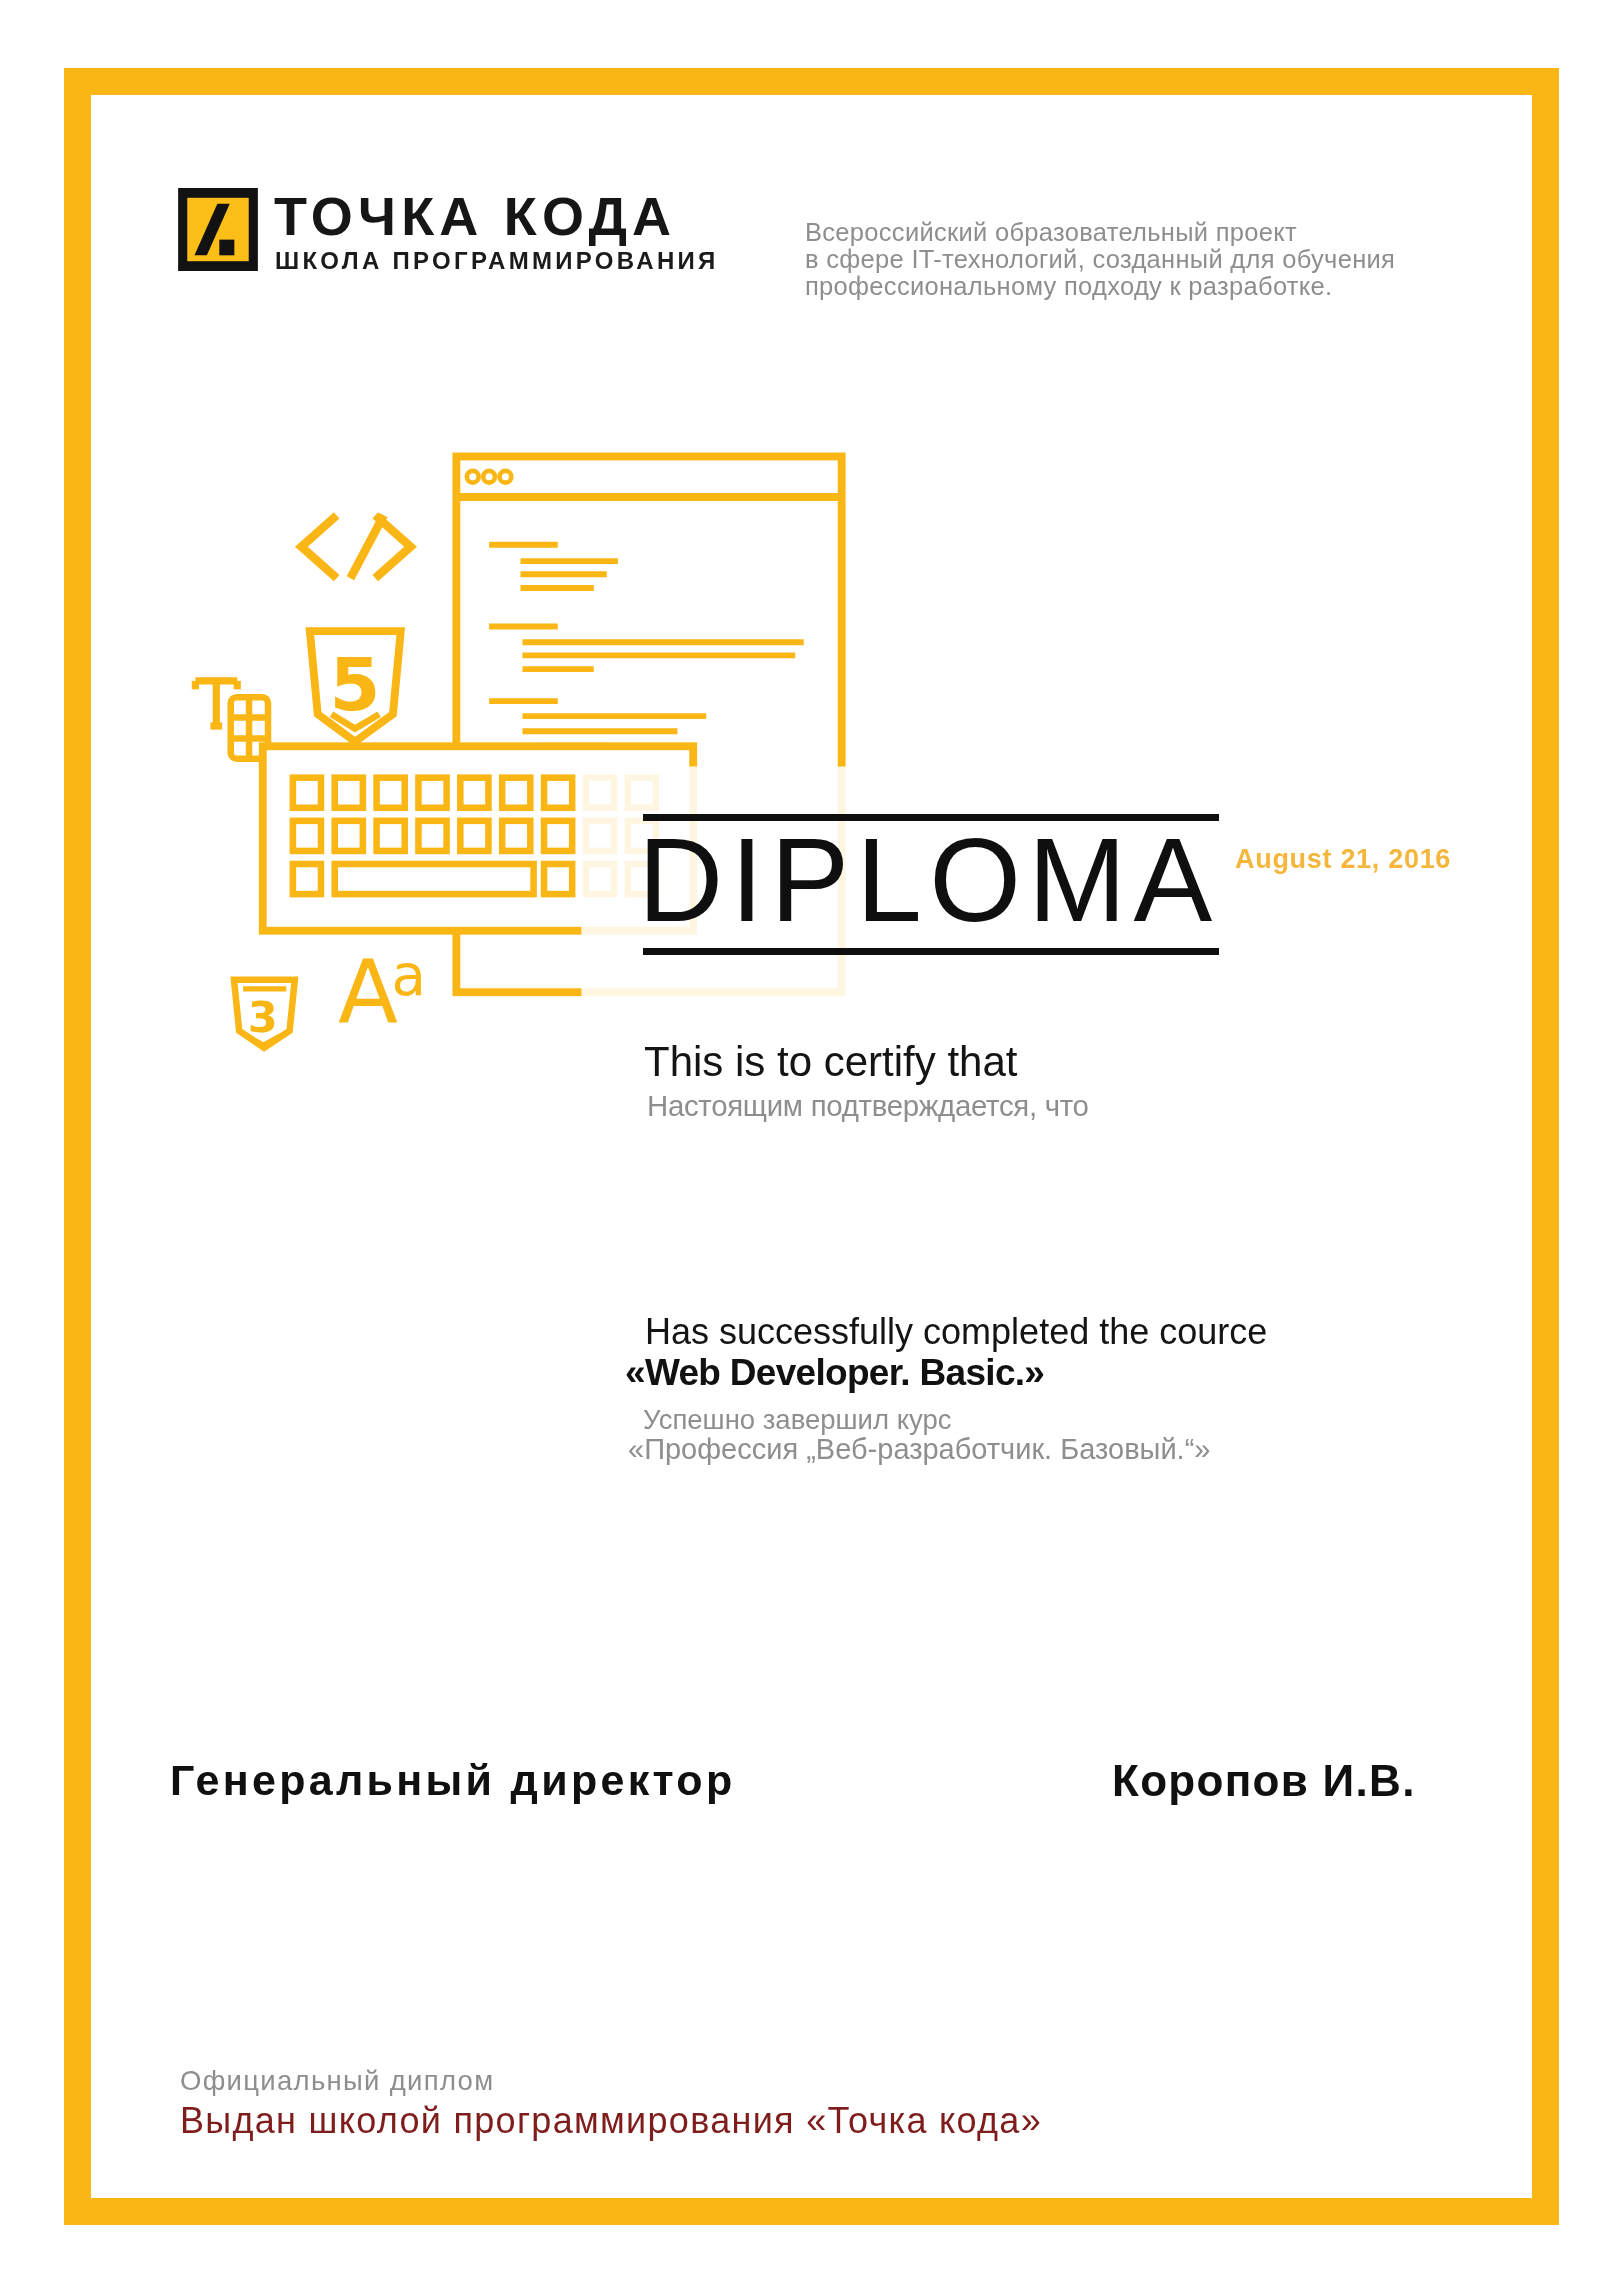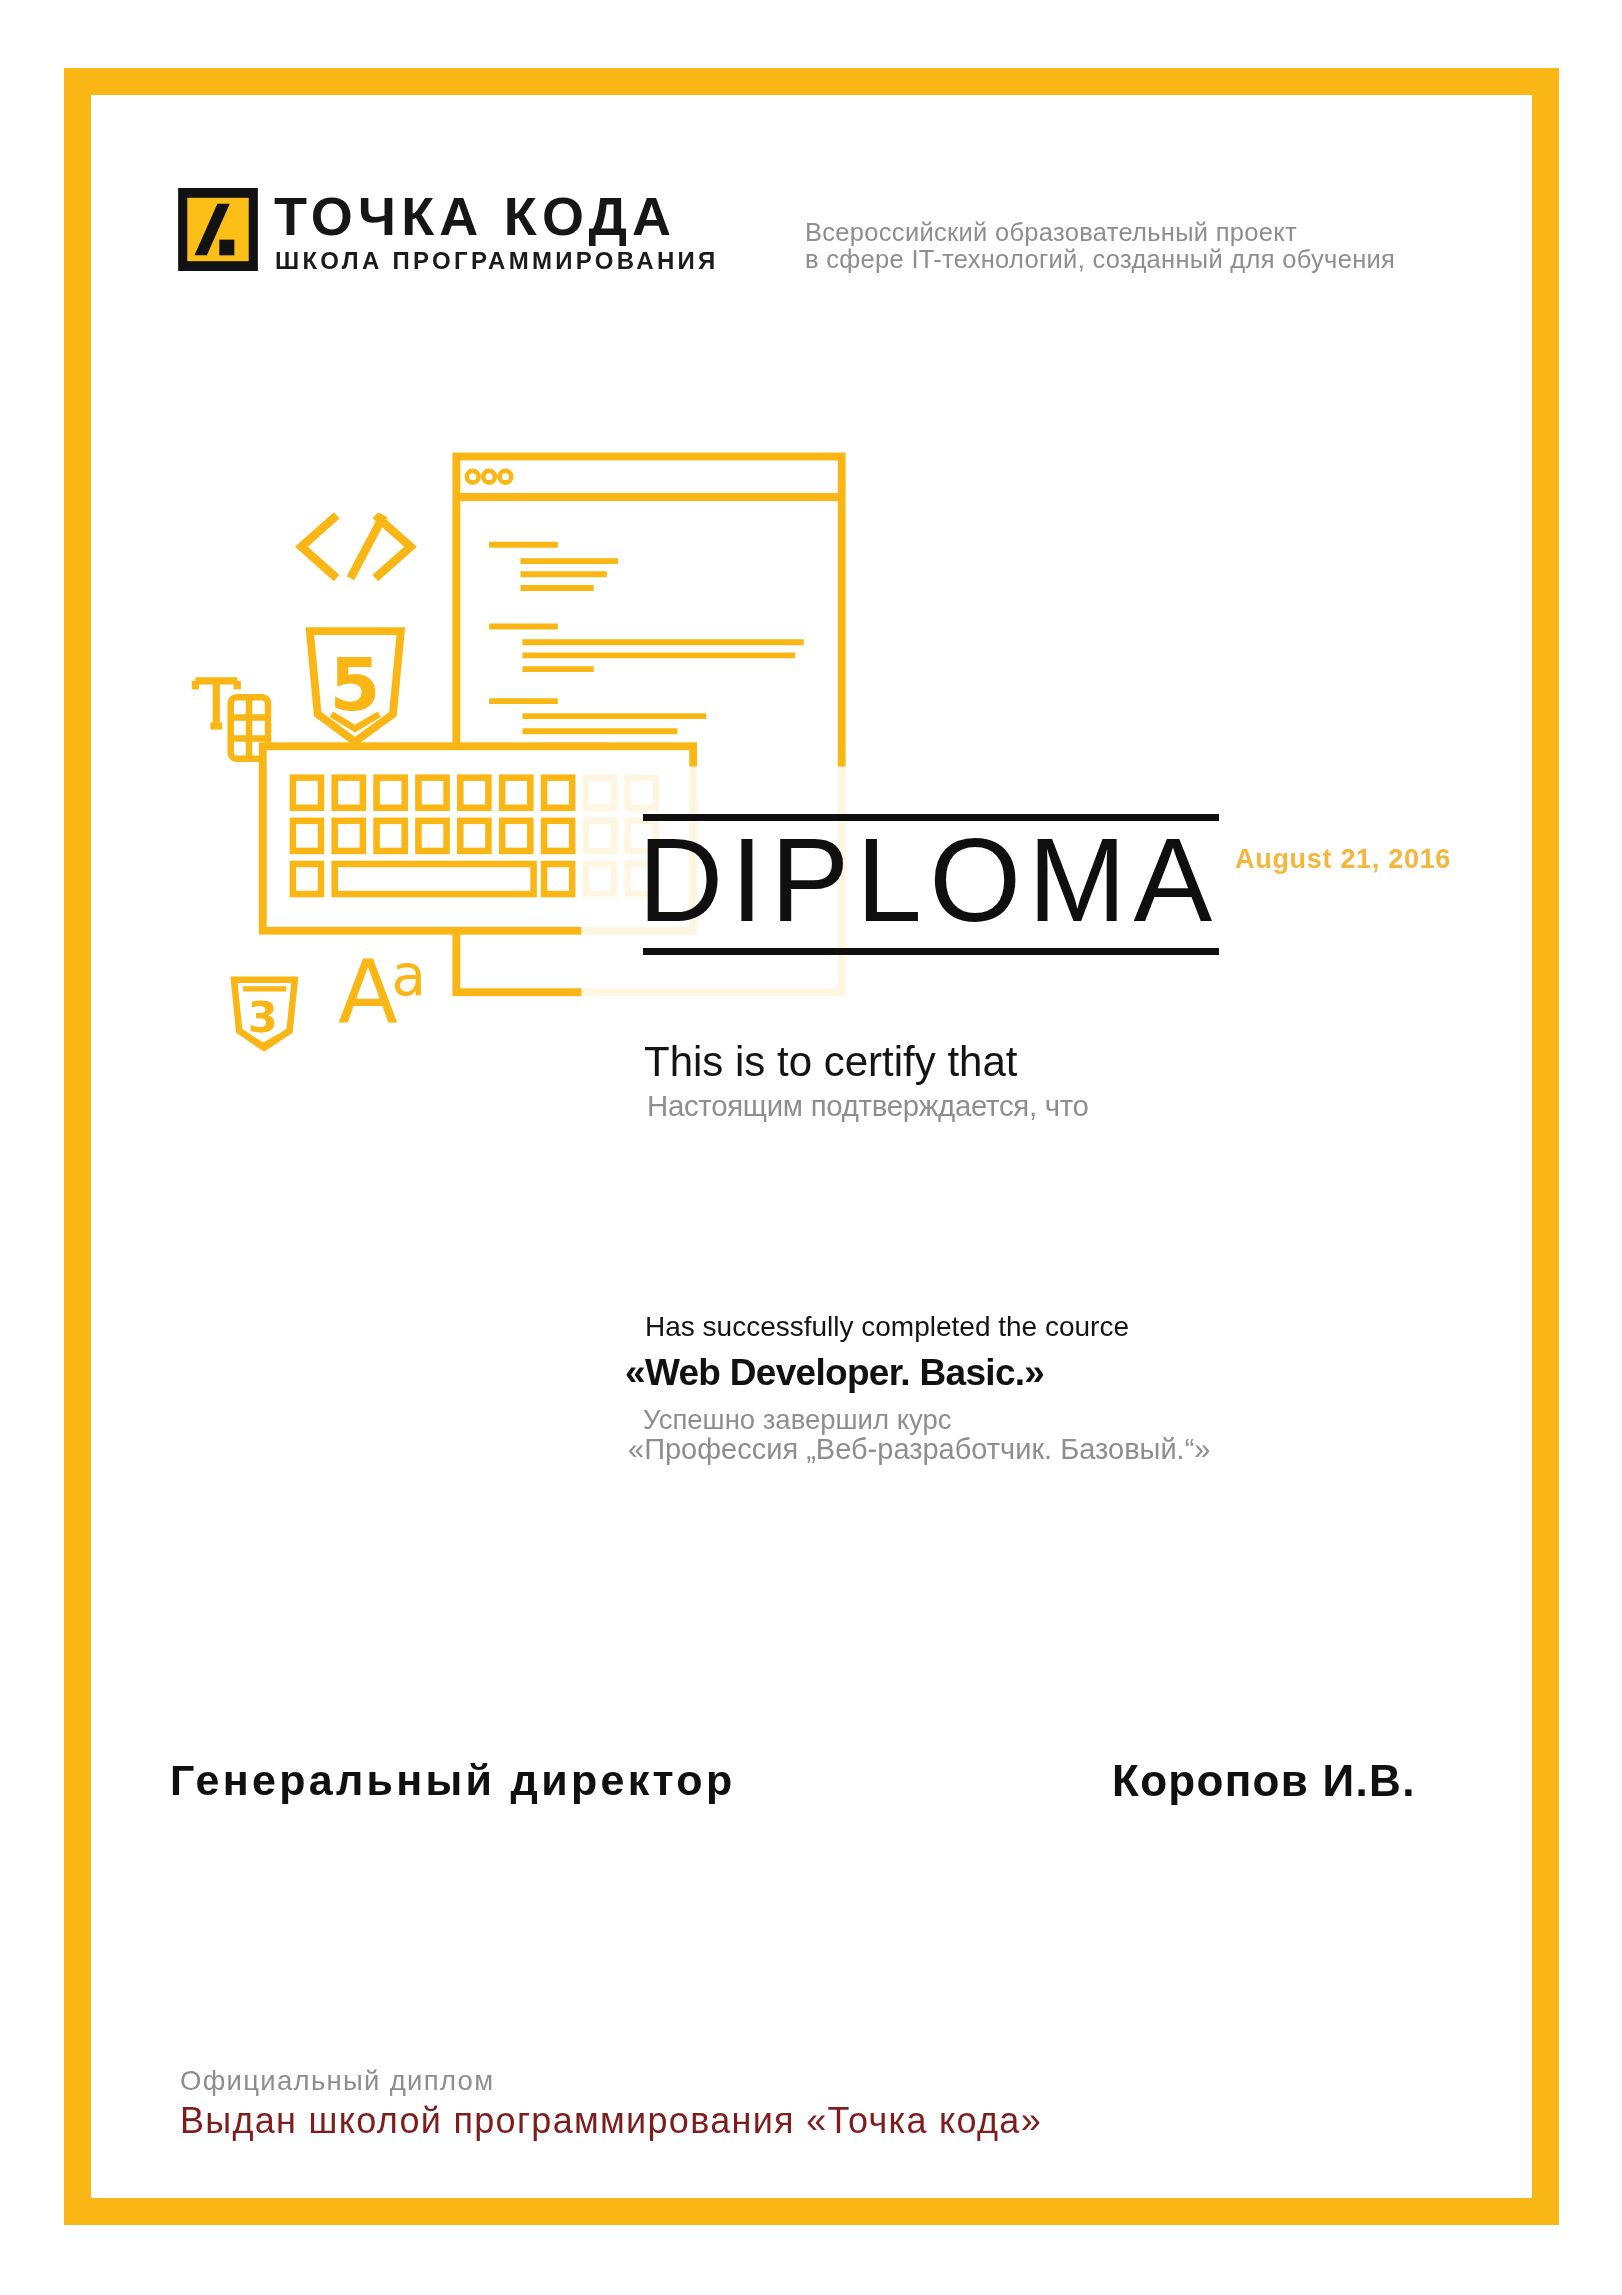--- a/index.html
+++ b/index.html
@@ -10,21 +10,21 @@
   .brand-name{left:274px;top:185px;font-size:54px;font-weight:700;letter-spacing:5.2px;color:#161616;white-space:nowrap;}
   .brand-tagline{left:275px;top:247px;font-size:24px;font-weight:700;letter-spacing:3.3px;color:#1b1b1b;white-space:nowrap;}
   .intro{left:805px;top:191px;font-size:25.5px;line-height:27px;letter-spacing:0.3px;color:#8E8E8E;margin-top:28px;}
   .diploma-line{left:643px;width:576px;height:7.2px;background:#0f0f0f;}
   .diploma-line.top{top:814px;}
   .diploma-line.bottom{top:948px;}
   .diploma-title{left:638px;top:821px;font-size:118px;line-height:1;font-weight:400;letter-spacing:7.2px;color:#0f0f0f;white-space:nowrap;}
   .diploma-date{left:1235px;top:844px;font-size:27px;font-weight:700;letter-spacing:0.7px;color:#F5B63C;white-space:nowrap;}
   .certify-en{left:644px;top:1038px;font-size:42px;color:#141414;white-space:nowrap;}
   .certify-ru{left:647px;top:1089px;font-size:29.4px;color:#8E8E8E;letter-spacing:-0.3px;white-space:nowrap;}
-  .course-en{left:645px;top:1311px;font-size:28px;color:#141414;white-space:nowrap;}
+  .course-en{left:645px;top:1311px;font-size:36px;color:#141414;white-space:nowrap;}
   .course-name{left:625px;top:1352px;font-size:37px;font-weight:700;letter-spacing:-0.7px;color:#111111;white-space:nowrap;}
   .course-ru1{left:643px;top:1404px;font-size:27.5px;color:#8E8E8E;white-space:nowrap;}
   .course-ru2{left:628px;top:1433px;font-size:29px;color:#8E8E8E;white-space:nowrap;}
   .sig-role{left:170px;top:1756px;font-size:43px;font-weight:700;letter-spacing:3.3px;color:#101010;white-space:nowrap;}
   .sig-name{left:1112px;top:1756px;font-size:44px;font-weight:700;letter-spacing:1.3px;color:#101010;white-space:nowrap;}
   .footer-1{left:180px;top:2065px;font-size:27.5px;letter-spacing:1.3px;color:#8E8E8E;white-space:nowrap;}
   .footer-2{left:180px;top:2100px;font-size:36px;letter-spacing:1.3px;color:#7f1d1d;white-space:nowrap;}
   .logo-svg{left:178px;top:188px;}
   .illu-svg{left:157px;top:412px;}
   svg text{font-family:"DejaVu Sans","Liberation Sans",sans-serif;}
@@ -42,20 +42,21 @@
     <polygon points="60,24 79,24 44,103 25,103" fill="#121212"></polygon>
     <rect x="63" y="79" width="23" height="24" fill="#121212"></rect>
   </svg>
 
   <div class="abs brand-name">ТОЧКА КОДА</div>
   <div class="abs brand-tagline">ШКОЛА ПРОГРАММИРОВАНИЯ</div>
 
   <div class="abs intro">
     <div>Всероссийский образовательный проект</div>
     <div>в сфере IT-технологий, созданный для обучения</div>
+    <div>профессиональному подходу к разработке.</div>
   </div>
 
   <svg class="abs illu-svg" width="1126" height="713" viewBox="240 630 1720 1090" fill="none">
 
     <g stroke="#FAB614">
       <rect x="697" y="698" width="589" height="819" stroke-width="12"></rect>
       <line x1="697" y1="760" x2="1286" y2="760" stroke-width="12"></line>
       <circle cx="722" cy="729" r="9" stroke-width="7"></circle>
       <circle cx="747" cy="729" r="9" stroke-width="7"></circle>
       <circle cx="772" cy="729" r="9" stroke-width="7"></circle>

